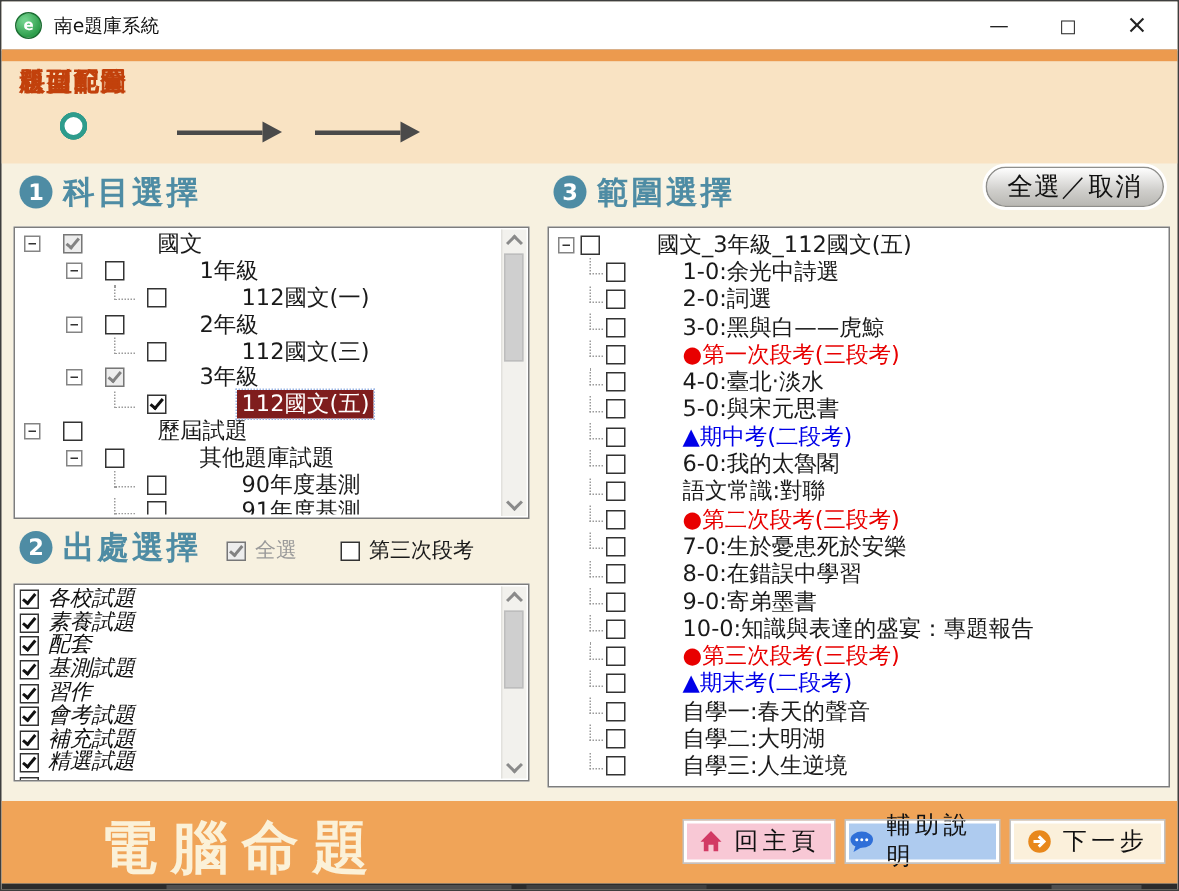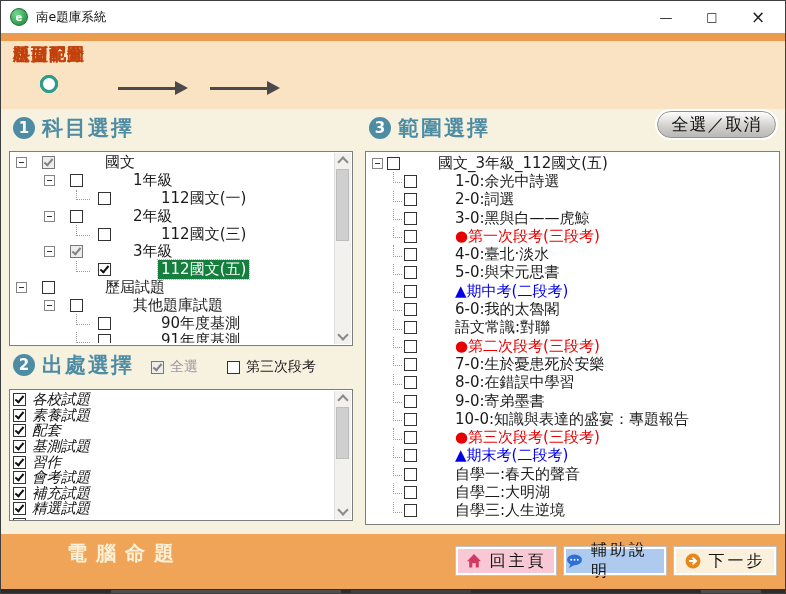--- a/index.html
+++ b/index.html
@@ -54,21 +54,21 @@
   .expander::after{content:"";position:absolute;left:2px;top:4px;width:5px;height:1px;background:#333;}
   .leafconn{width:26px;height:100%;position:relative;flex:none;}
   .leafconn::before{content:"";position:absolute;left:4px;top:0;height:55%;width:50%;border-left:1px dotted #9b9b9b;border-bottom:1px dotted #9b9b9b;}
   .trow:not(.exp) .expander{display:none;}
   .cb{width:13px;height:13px;border:1px solid #333;background:#fff;position:relative;flex:none;margin-right:15px;box-sizing:border-box;}
   .cb::after{content:"";position:absolute;left:1px;top:2px;width:7px;height:3px;border-left:2px solid #111;border-bottom:2px solid #111;transform:rotate(-50deg);display:none;}
   .cbst-checked .cb::after{display:block;}
   .cbst-gray .cb{background:#ededed;border-color:#777;}
   .cbst-gray .cb::after{display:block;border-color:#828282;}
   .tlabel{padding:0 3px;margin-left:32px;}
-  .selrow .tlabel{background:#15803d;color:#fff;outline:1px dotted #9db8e6;}
+  .selrow .tlabel{background:#7f1d1d;color:#fff;outline:1px dotted #9db8e6;}
   .colred .tlabel{color:#E80000;}
   .colblue .tlabel{color:#0000E8;}
   .box3 .expander{margin-right:4px;}
   .box3 .cb{margin-right:3px;}
   .box3 .leafconn{width:15px;}
   .tlabel{white-space:nowrap;}
 
   
   .listarea{position:absolute;left:3px;top:2px;right:19px;bottom:0;overflow:hidden;font-size:14.5px;color:#111;font-style:italic;}
   .lrow{display:flex;align-items:center;height:15.6px;line-height:15px;white-space:nowrap;}
@@ -78,21 +78,21 @@
   .hdrcb{position:absolute;display:flex;align-items:center;gap:6px;font-size:14px;}
   .hdrcb .cb{margin-right:0;}
   .hdrcb.selall{left:150px;top:357px;color:#9a9a9a;}
   .hdrcb.deselall{left:226px;top:357px;color:#1a1a1a;}
 
   
   .togglebtn{position:absolute;left:656px;top:110px;width:119px;height:27px;border-radius:14px;background:linear-gradient(#fefefe,#cfcecb 60%,#b9b8b4);border:1px solid #8f8f8d;outline:2px solid #ffffff;font-size:17px;color:#111;display:flex;align-items:center;justify-content:center;letter-spacing:1px;box-sizing:border-box;cursor:default;}
 
   
   .footer{position:absolute;left:0;top:533px;right:0;height:55px;background:#F0A458;}
-  .brand{position:absolute;left:66px;top:539px;font-size:20px;font-weight:bold;color:#FBF1D8;letter-spacing:9px;white-space:nowrap;}
+  .brand{position:absolute;left:66px;top:539px;font-size:38px;font-weight:bold;color:#FBF1D8;letter-spacing:9px;white-space:nowrap;}
   .fbtn{position:absolute;top:546px;height:28px;display:flex;align-items:center;justify-content:center;gap:8px;border:2px solid #fff;outline:1px solid #c2c2c2;font-size:16px;color:#111;box-sizing:border-box;letter-spacing:3px;cursor:default;}
   .fbtn svg{flex:none;}
   .fbtn.home{left:455px;width:100px;background:#F8C8D5;}
   .fbtn.help{left:563px;width:102px;background:#AECBEF;}
   .fbtn.next{left:673px;width:102px;background:#FBF0DB;}
 
   .bottomstrip{position:absolute;left:0;top:588px;right:0;height:6px;background:#2c2c2c;}
   .bottomstrip .smudge{position:absolute;top:1px;height:3px;background:#6f6f6f;opacity:.55;}
   .smudge.s1{left:110px;width:230px;}
   .smudge.s2{left:350px;width:120px;opacity:.3;}

